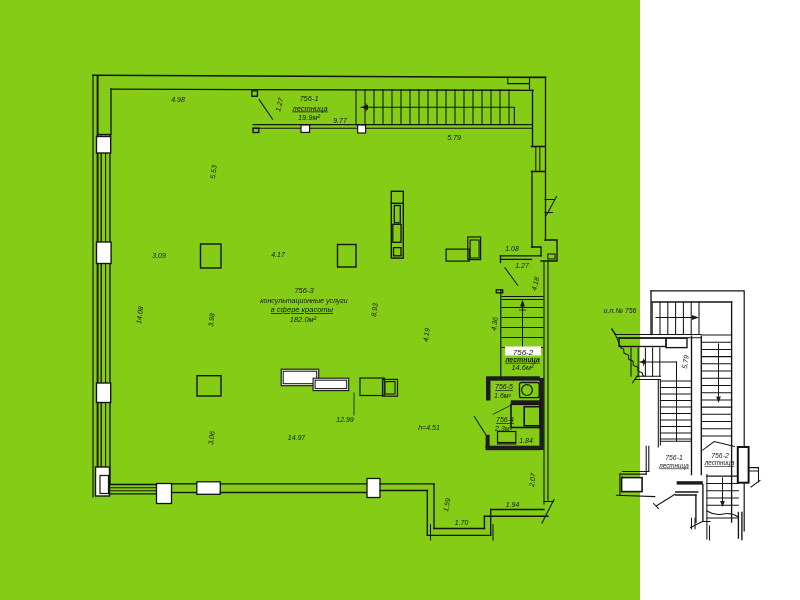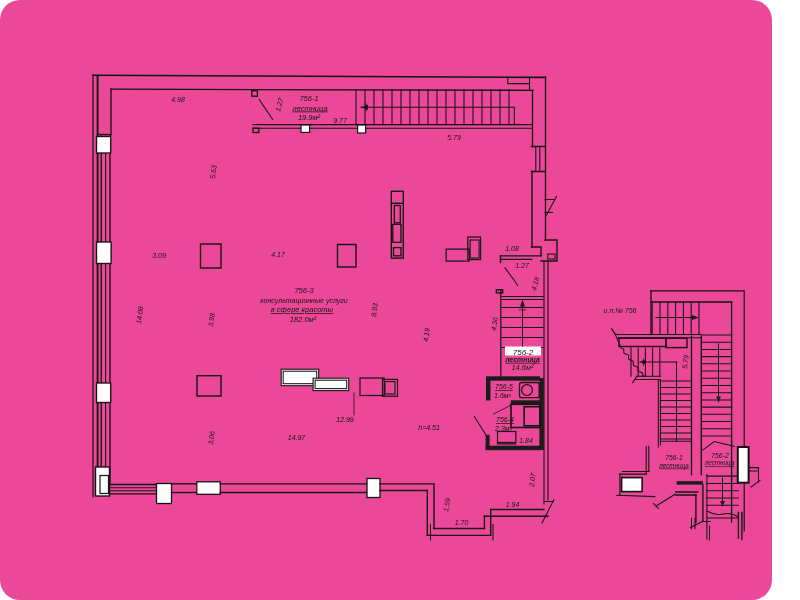--- a/index.html
+++ b/index.html
@@ -1,16 +1,16 @@
 <!DOCTYPE html>
 <html><head>
 <meta charset="utf-8">
 <style>
 html,body{margin:0;padding:0;background:#ffffff;}
-#page{width:772px;height:600px;position:relative;background:#ec4899;border-radius:20px;}
+#page{width:640px;height:600px;position:relative;background:#84cc16;}
 svg{position:absolute;top:0;left:0;}
 text{font-family:"Liberation Sans",sans-serif;font-style:italic;fill:#161616;}
 .d{font-size:7px;}
 .r{font-size:7.5px;}
 </style>
 </head>
 <body>
 <div id="page">
 <svg width="800" height="600" viewBox="0 0 800 600" fill="none" stroke="#141414" stroke-width="1.35" stroke-linecap="square">
 

